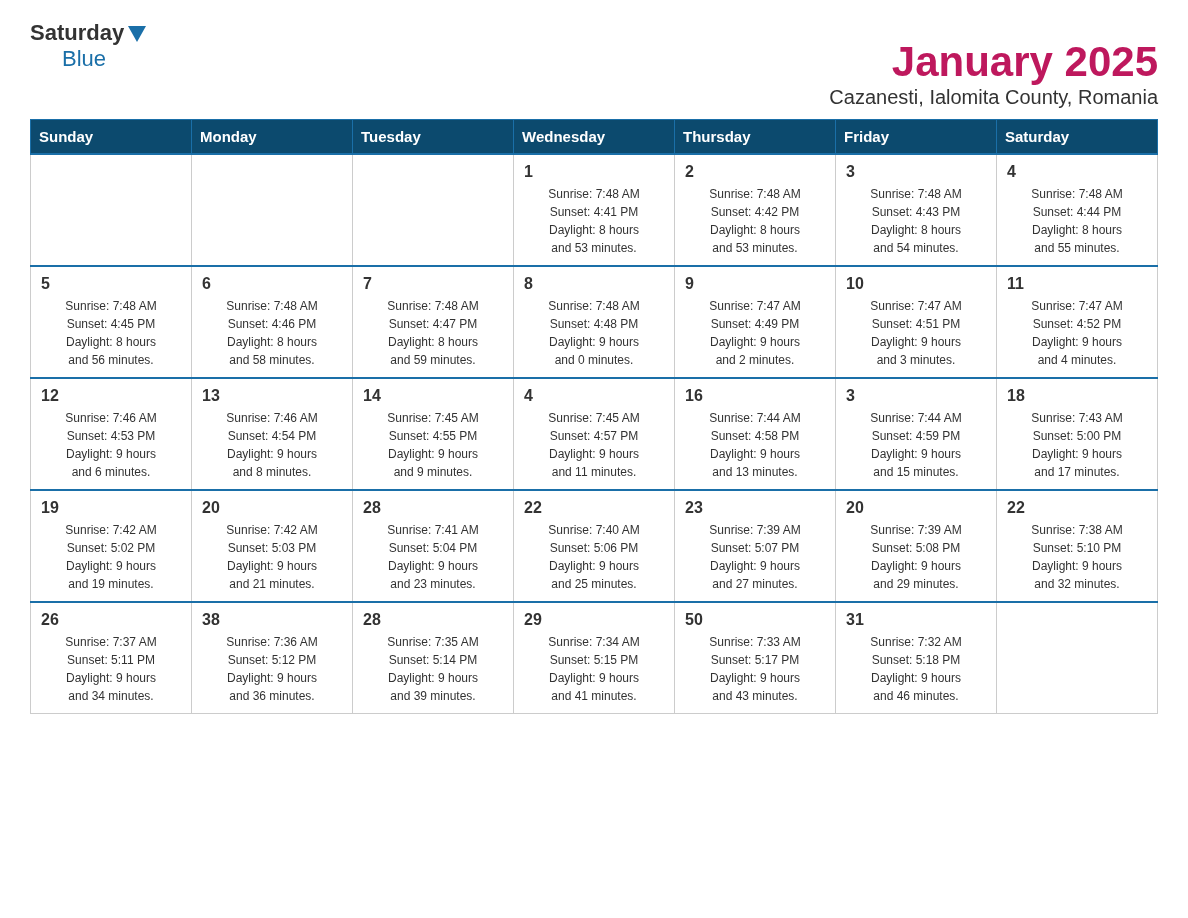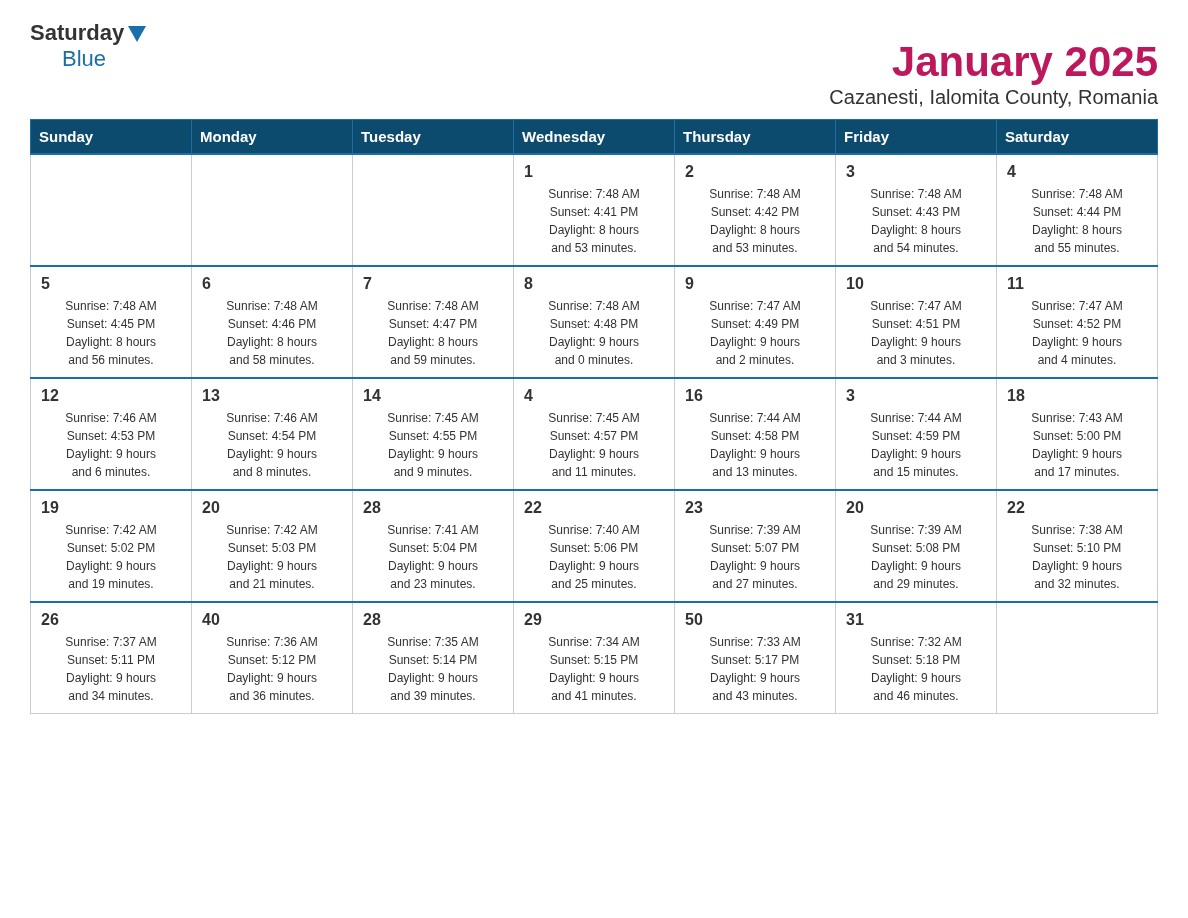--- a/index.html
+++ b/index.html
@@ -233,21 +233,21 @@
           <span class="day-number">22</span>
           <div class="day-info">Sunrise: 7:38 AM<br>Sunset: 5:10 PM<br>Daylight: 9 hours<br>and 32 minutes.</div>
         </td>
       </tr>
       <tr>
         <td>
           <span class="day-number">26</span>
           <div class="day-info">Sunrise: 7:37 AM<br>Sunset: 5:11 PM<br>Daylight: 9 hours<br>and 34 minutes.</div>
         </td>
         <td>
-          <span class="day-number">40</span>
+          <span class="day-number">38</span>
           <div class="day-info">Sunrise: 7:36 AM<br>Sunset: 5:12 PM<br>Daylight: 9 hours<br>and 36 minutes.</div>
         </td>
         <td>
           <span class="day-number">28</span>
           <div class="day-info">Sunrise: 7:35 AM<br>Sunset: 5:14 PM<br>Daylight: 9 hours<br>and 39 minutes.</div>
         </td>
         <td>
           <span class="day-number">29</span>
           <div class="day-info">Sunrise: 7:34 AM<br>Sunset: 5:15 PM<br>Daylight: 9 hours<br>and 41 minutes.</div>
         </td>

